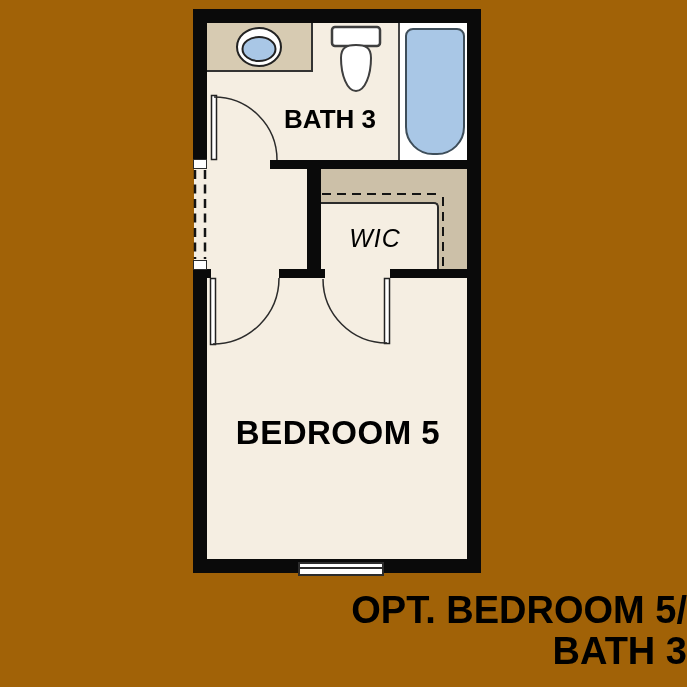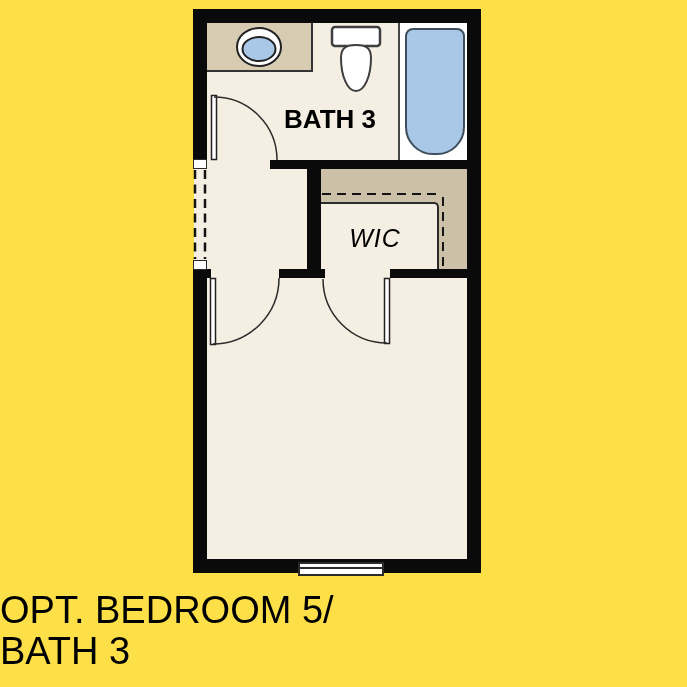--- a/index.html
+++ b/index.html
@@ -1,16 +1,16 @@
 <!DOCTYPE html>
 <html style="--floor-cream: #f5eee2; --counter-tan: #d7cbb2; --closet-tan: #ccc0a8; --fixture-blue: #a9c7e6; --wall-black: #0a0a0a; --line-dark: #2b2b2b; --text-black: #000000;"><head>
 <meta charset="utf-8">
 <style>
   html,body{margin:0;padding:0;background:#ffffff;}
-  #stage{position:relative;width:687px;height:687px;background:#fde047;overflow:hidden;
+  #stage{position:relative;width:687px;height:687px;background:#a16207;overflow:hidden;
          font-family:"Liberation Sans",sans-serif;}
   #plan{position:absolute;left:0;top:0;width:687px;height:687px;}
   .abs{position:absolute;box-sizing:border-box;}
   .wall{background:var(--wall-black,#0a0a0a);}
   .cream{background:var(--floor-cream,#f5eee2);}
   .tan{background:var(--closet-tan,#ccc0a8);}
 
   
   #wall-top{left:193px;top:9px;width:288px;height:14px;}
   #wall-left-upper{left:193px;top:9px;width:14px;height:153px;}
@@ -61,22 +61,22 @@
   .fixture-white{fill:#ffffff;stroke:#3f3f3f;}
   .sink-blue{fill:var(--fixture-blue,#a9c7e6);stroke:#222;stroke-width:2;}
   .dashes{stroke:#141414;fill:none;}
 
   
   .room-label{position:absolute;transform:translate(-50%,-50%);
               color:var(--text-black,#000);white-space:nowrap;}
   #label-bath{left:330px;top:119px;font-size:26px;font-weight:bold;}
   #label-wic{left:375px;top:238px;font-size:25px;font-weight:500;letter-spacing:1px;font-style:italic;}
   #label-bedroom{left:338px;top:433px;font-size:33px;font-weight:bold;letter-spacing:0.5px;}
-  #caption{position:absolute;left:0;top:590px;width:687px;text-align:left;
-           font-size:38px;font-weight:normal;line-height:41px;color:var(--text-black,#000);}
+  #caption{position:absolute;left:0;top:590px;width:687px;text-align:right;
+           font-size:38px;font-weight:bold;line-height:41px;color:var(--text-black,#000);}
 </style>
 </head>
 <body>
 
 <div id="stage">
   <div id="plan">
 
     <div class="abs cream" id="floor-bath"></div>
     <div class="abs" id="floor-tub-alcove"></div>
     <div class="abs" id="vanity-counter"></div>
@@ -123,19 +123,20 @@
       <rect class="leaf" x="384.5" y="278.5" width="5" height="65"></rect>
       <path class="stroke-line" stroke-width="1.5" d="M387,343 A64,64 0 0 1 323,279"></path>
 
       <path class="dashes" stroke-width="2.5" stroke-dasharray="9 5.5" d="M195,170 V259 M205,170 V259"></path>
 
       <path class="dashes" stroke-width="2" stroke-dasharray="9 6" d="M322,194 H441 M443,197 V268"></path>
     </svg>
 
     <div class="room-label" id="label-bath">BATH 3</div>
     <div class="room-label" id="label-wic">WIC</div>
+    <div class="room-label" id="label-bedroom">BEDROOM 5</div>
   </div>
 
   <div id="caption">
     <div>OPT. BEDROOM 5/</div>
     <div>BATH 3</div>
   </div>
 </div>
 
 </body></html>

